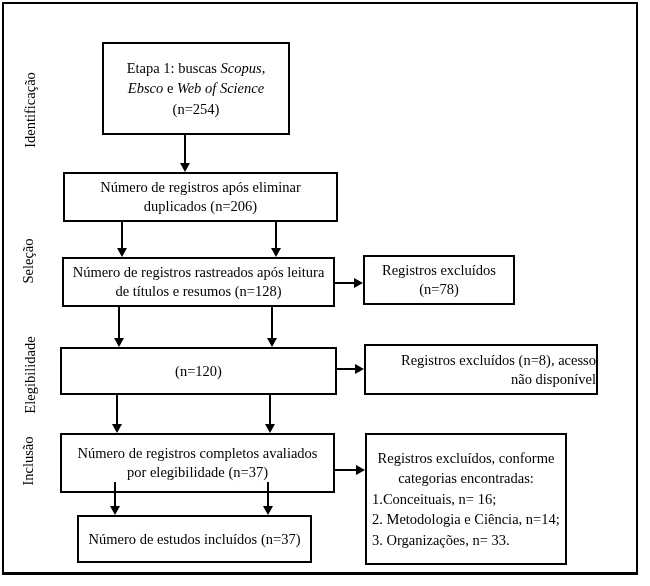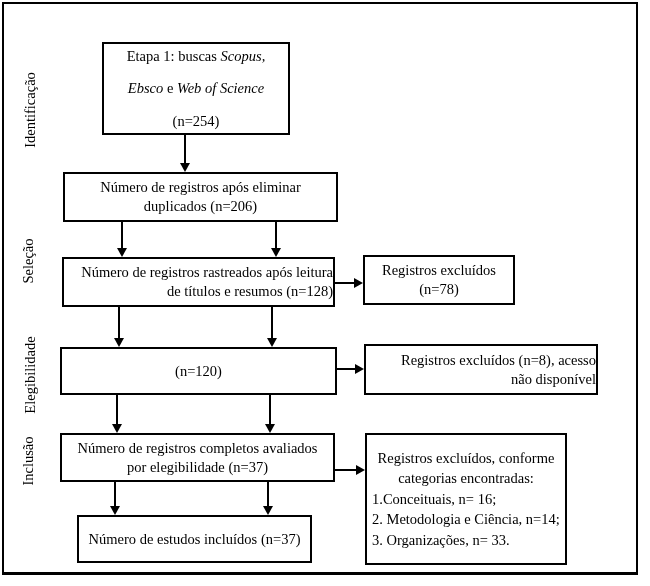--- a/index.html
+++ b/index.html
@@ -11,21 +11,21 @@
     position:absolute; left:2px; top:2px; width:632px; height:568px;
     border:2px solid #000; border-bottom-width:3px; box-sizing:content-box;
   }
   .fbox {
     position:absolute; border:2px solid #000; background:#fff;
     display:flex; flex-direction:column; align-items:center; justify-content:center;
     text-align:center; font-size:14.5px; line-height:1.3; box-sizing:border-box;
   }
   .line { white-space:nowrap; }
   .italic { font-style:italic; }
-  .box-search { line-height:1.4;gap:12px; }
+  .box-search { line-height:1.4; }
   .box-categories { line-height:1.42; }
   .cat-items { align-self:stretch; text-align:left; padding-left:5px; }
   .stage {
     position:absolute; width:140px; height:20px;
     display:flex; align-items:center; justify-content:center;
     transform:rotate(-90deg); font-size:14.5px; white-space:nowrap;
   }
   .v-arrow { position:absolute; width:2px; background:#000; }
   .v-arrow::after {
     content:''; position:absolute; bottom:-9px; left:-4px; width:0; height:0;
@@ -63,30 +63,30 @@
     <div class="line"><span>Etapa 1: buscas </span><span class="italic">Scopus,</span></div>
     <div class="line"><span class="italic">Ebsco</span><span> e </span><span class="italic">Web of Science</span></div>
     <div class="line">(n=254)</div>
   </div>
 
   <div class="fbox" style="left:63px; top:172px; width:275px; height:50px;">
     <div class="line">Número de registros após eliminar</div>
     <div class="line">duplicados (n=206)</div>
   </div>
 
-  <div class="fbox" style="left:62px; top:257px; width:273px; height:50px;align-items:flex-end;">
+  <div class="fbox" style="left:62px; top:257px; width:273px; height:50px;">
     <div class="line">Número de registros rastreados após leitura</div>
     <div class="line">de títulos e resumos (n=128)</div>
   </div>
 
   <div class="fbox" style="left:60px; top:347px; width:277px; height:48px;">
     <div class="line">(n=120)</div>
   </div>
 
-  <div class="fbox" style="left:60px; top:433px; width:275px; height:49px;">
+  <div class="fbox" style="left:60px; top:433px; width:275px; height:60px;">
     <div class="line">Número de registros completos avaliados</div>
     <div class="line">por elegibilidade (n=37)</div>
   </div>
 
   <div class="fbox" style="left:77px; top:515px; width:235px; height:48px;">
     <div class="line">Número de estudos incluídos (n=37)</div>
   </div>
 
   <div class="fbox" style="left:363px; top:255px; width:152px; height:50px;">
     <div class="line">Registros excluídos</div>

